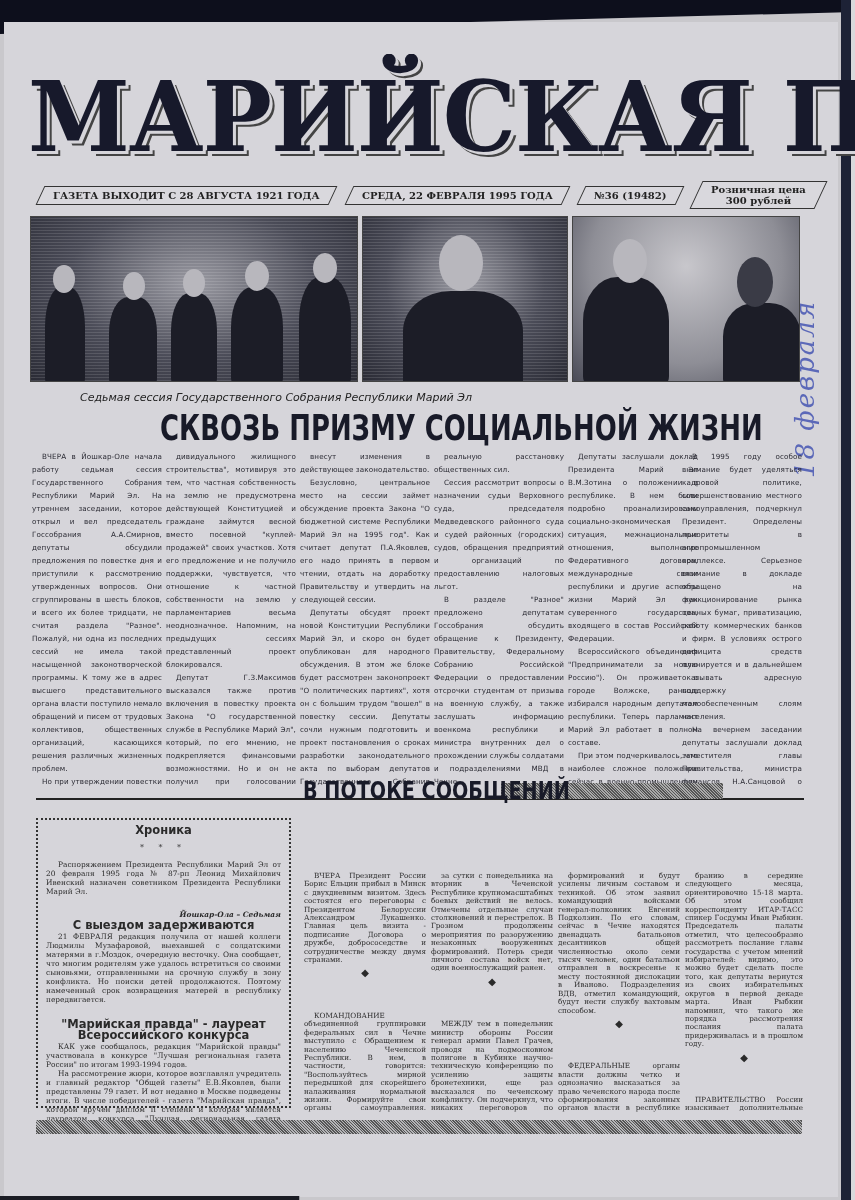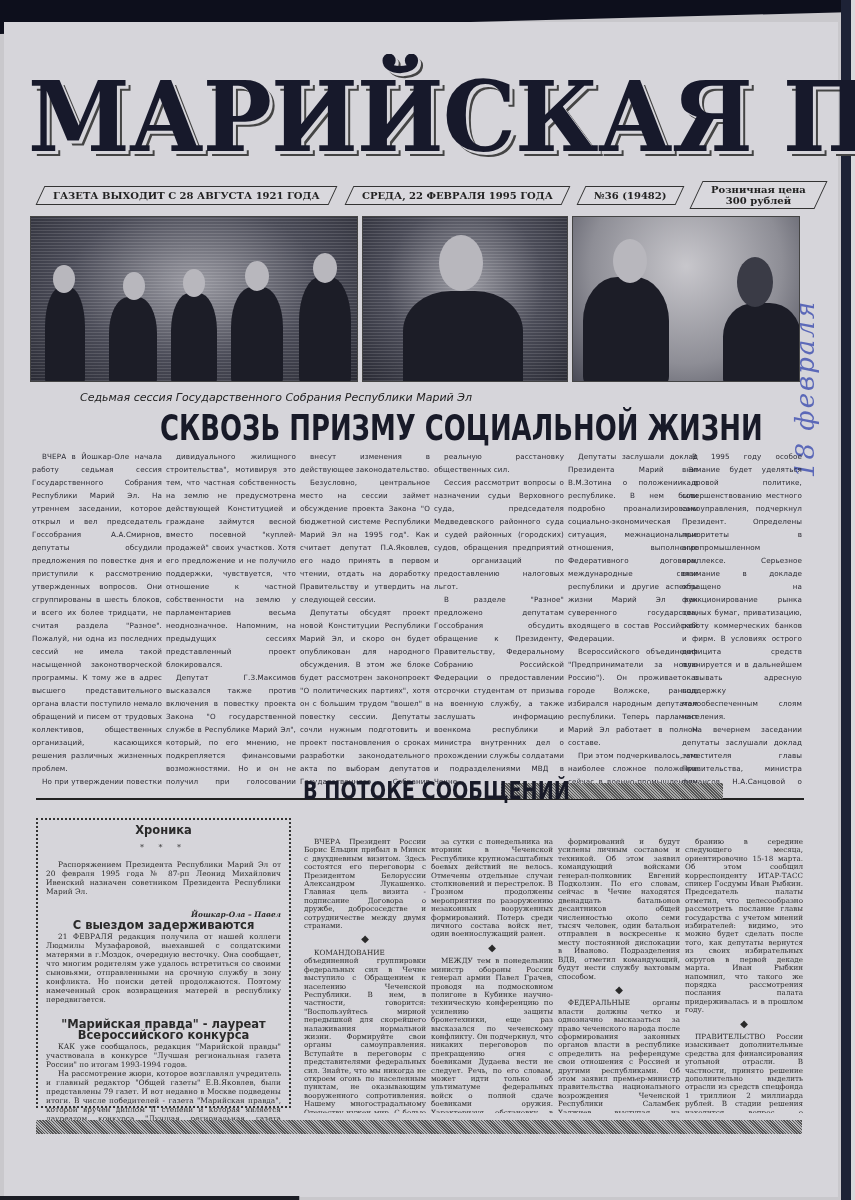--- a/index.html
+++ b/index.html
@@ -127,21 +127,21 @@
   .news-head .hatchbar {
     flex: 1; height: 16px; margin-left: 8px;
     background: repeating-linear-gradient(45deg, #555 0 1px, #aaa 1px 2px);
   }
   .news-col {
     position: absolute; top: 838px; width: 122px; height: 275px;
     font-family: "DejaVu Serif", serif;
     font-size: 7.2px; line-height: 8.4px; text-align: justify; color: #2a2a2a;
     overflow: hidden;
   }
-  .news-col p { text-indent: 10px; }
+  .news-col p { text-indent: 10px; margin-top: 34px; }
   .news-col .diamond { text-align: center; font-size: 10px; margin: 5px 0; }
   .bottom-hatch {
     position: absolute; left: 36px; top: 1120px; width: 766px; height: 14px;
     background: repeating-linear-gradient(45deg, #555 0 1px, #b5b5b8 1px 2px);
   }
   .handwriting {
     position: absolute; left: 790px; top: 228px; width: 40px; height: 250px;
     color: #5b68b8; font-family: "DejaVu Serif", serif; font-style: italic;
     font-size: 26px; writing-mode: vertical-rl; transform: rotate(180deg);
     letter-spacing: 2px;
@@ -235,21 +235,21 @@
 
   </div>
 </div>
 
 <div class="rule" style="left:36px;top:798px;width:768px;"></div>
 
 <div class="chronicle-box">
   <h3>Хроника</h3>
   <div class="dots">* * *</div>
   <p>Распоряжением Президента Республики Марий Эл от 20 февраля 1995 года № 87-рп Леонид Михайлович Ивенский назначен советником Президента Республики Марий Эл.</p>
-  <div class="dateline">Йошкар-Ола – Павел</div>
+  <div class="dateline">Йошкар-Ола – Седьмая</div>
   <h4>С выездом задерживаются</h4>
   <p>21 ФЕВРАЛЯ редакция получила от нашей коллеги Людмилы Музафаровой, выехавшей с солдатскими матерями в г.Моздок, очередную весточку. Она сообщает, что многим родителям уже удалось встретиться со своими сыновьями, отправленными на срочную службу в зону конфликта. Но поиски детей продолжаются. Поэтому намеченный срок возвращения матерей в республику передвигается.</p>
   <h4 style="margin-top:16px;">"Марийская правда" - лауреат</h4>
   <h4>Всероссийского конкурса</h4>
   <p>КАК уже сообщалось, редакция "Марийской правды" участвовала в конкурсе "Лучшая региональная газета России" по итогам 1993-1994 годов.</p>
   <p>На рассмотрение жюри, которое возглавлял учредитель и главный редактор "Общей газеты" Е.В.Яковлев, были представлены 79 газет. И вот недавно в Москве подведены итоги. В числе победителей - газета "Марийская правда", которой вручен диплом II степени и которая является лауреатом конкурса "Лучшая региональная газета России".</p>
 </div>
 
 <div class="news-head">
   <div class="title">В ПОТОКЕ СООБЩЕНИЙ</div>

